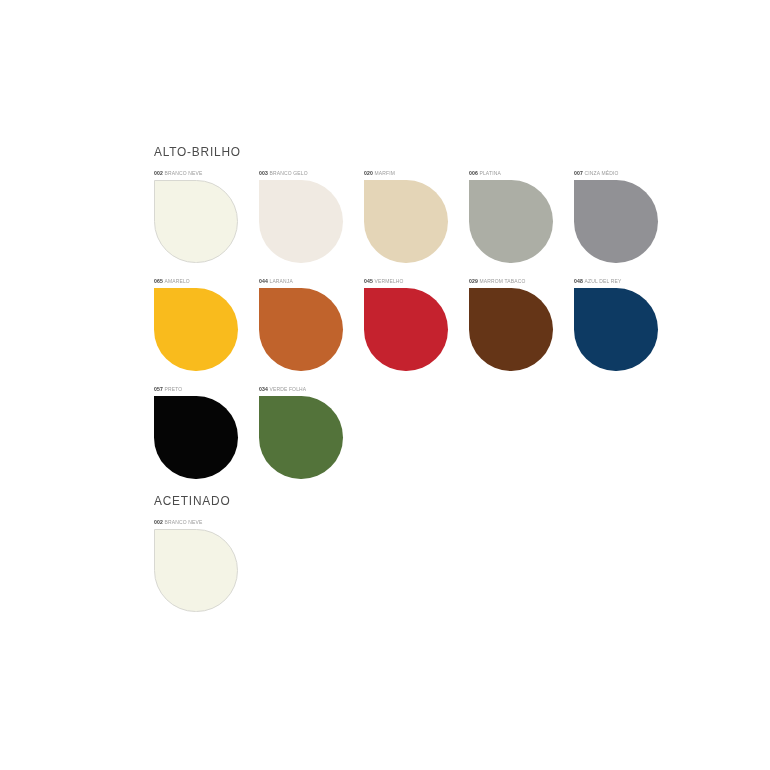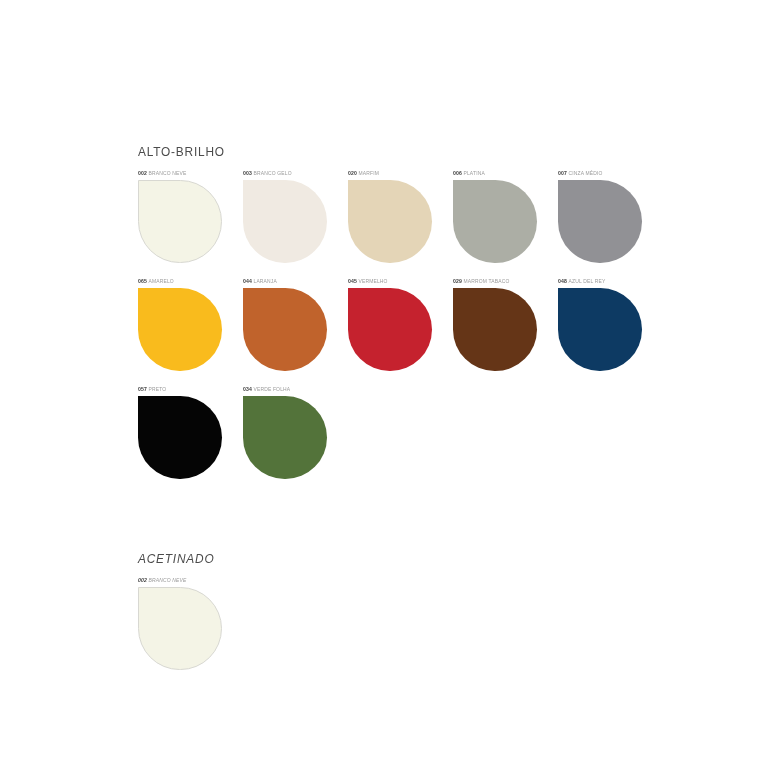--- a/index.html
+++ b/index.html
@@ -10,40 +10,38 @@
     width: 770px;
     height: 770px;
     background: #ffffff;
     font-family: "Liberation Sans", sans-serif;
     overflow: hidden;
     position: relative;
   }
 
   .page {
     position: absolute;
-    left: 0;
+    left: 16px;
     top: 0;
     width: 636px;
     height: 770px;
   }
 
   .catalog {
     position: absolute;
     left: 138px;
     top: 144px;
     width: 560px;
   }
 
   .section {
     margin-bottom: 0;
   }
 
   .section + .section {
-    margin-top: 58px;
-    font-style: italic;
   }
 
   .section-title {
     font-family: "Liberation Sans Narrow", "Liberation Sans", sans-serif;
     font-size: 13.5px;
     letter-spacing: 0.9px;
     color: #4b4b4b;
     font-weight: 400;
     margin: 0 0 10px 0;
     transform: scaleX(0.88);

